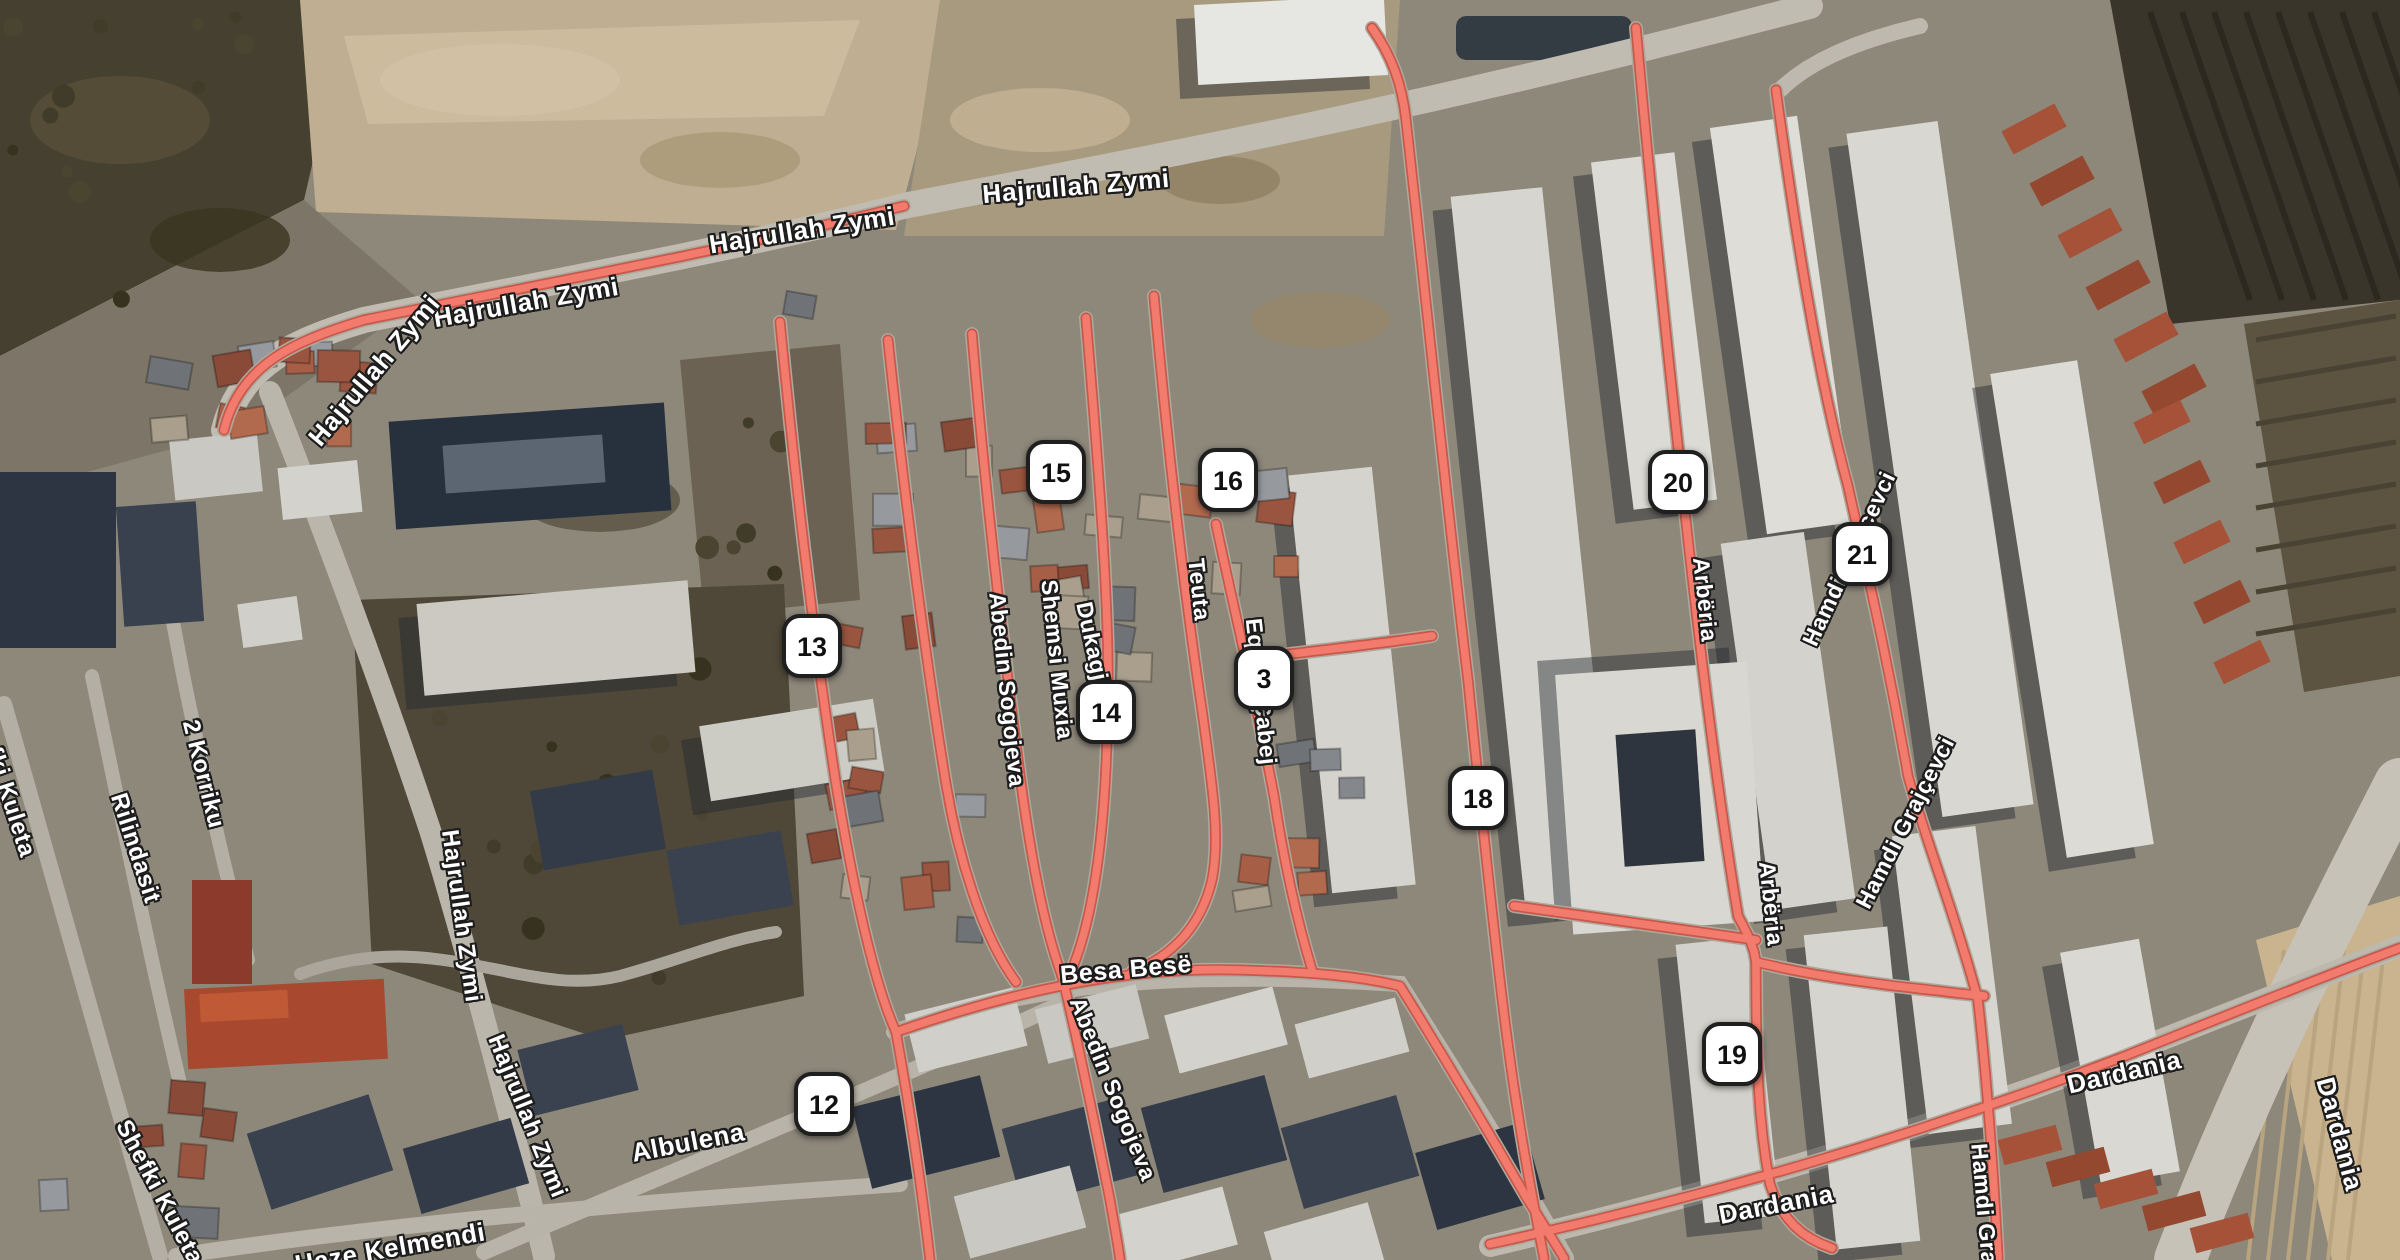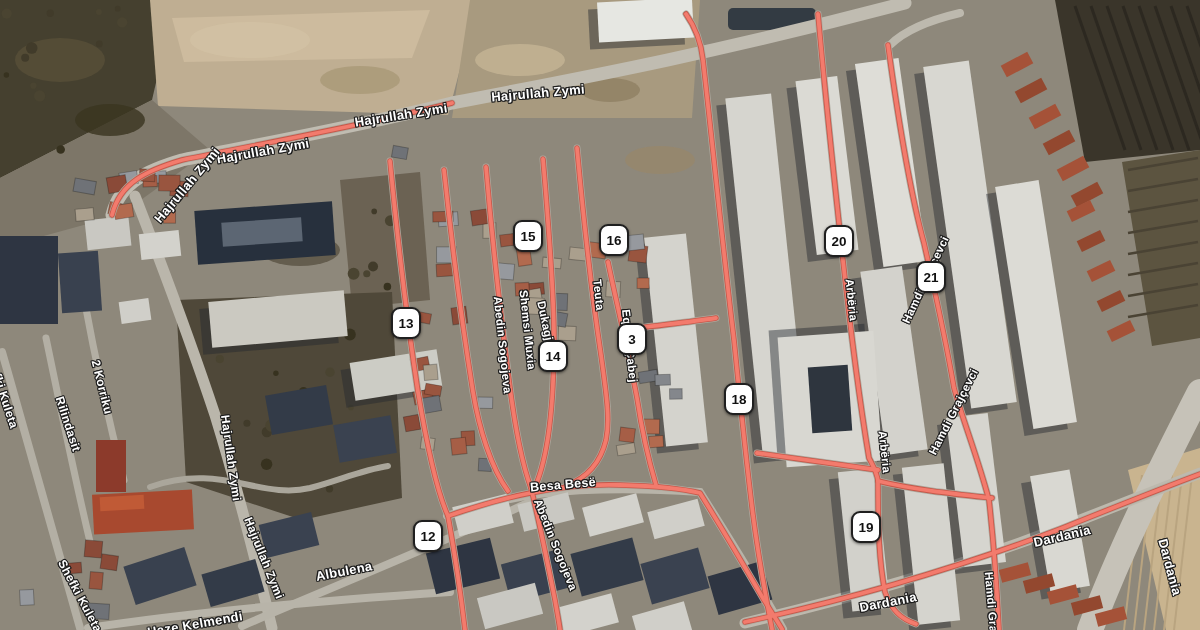--- a/index.html
+++ b/index.html
@@ -325,21 +325,21 @@
       <div class="lbl" style="left: 851px; top: 300px; font-size: 11.5px; --r: 84deg;">Arbëria</div>
       <div class="lbl" style="left: 884px; top: 452px; font-size: 11.5px; --r: 84deg;">Arbëria</div>
       <div class="lbl" style="left: 926px; top: 280px; font-size: 11.5px; --r: -65deg;">Hamdi Grajçevci</div>
       <div class="lbl" style="left: 954px; top: 412px; font-size: 11.5px; --r: -63deg;">Hamdi Grajçevci</div>
       <div class="lbl" style="left: 992px; top: 619px; font-size: 11.5px; --r: 85deg;">Hamdi Grajçevci</div>
       <div class="lbl" style="left: 888px; top: 602px; font-size: 13px; --r: -11deg;">Dardania</div>
       <div class="lbl" style="left: 1062px; top: 536px; font-size: 13px; --r: -13deg;">Dardania</div>
       <div class="lbl" style="left: 1170px; top: 567px; font-size: 13px; --r: 75deg;">Dardania</div>
     </div>
   <div id="markers">
-      <div class="mk" style="left: 412px; top: 536px; margin-left: 16px;">
+      <div class="mk" style="left: 412px; top: 552px;">
         <span>12</span>
       </div>
       <div class="mk" style="left: 406px; top: 323px;">
         <span>13</span>
       </div>
       <div class="mk" style="left: 508px; top: 356px; margin-left: 45px;">
         <span>14</span>
       </div>
       <div class="mk" style="left: 528px; top: 236px;">
         <span>15</span>

